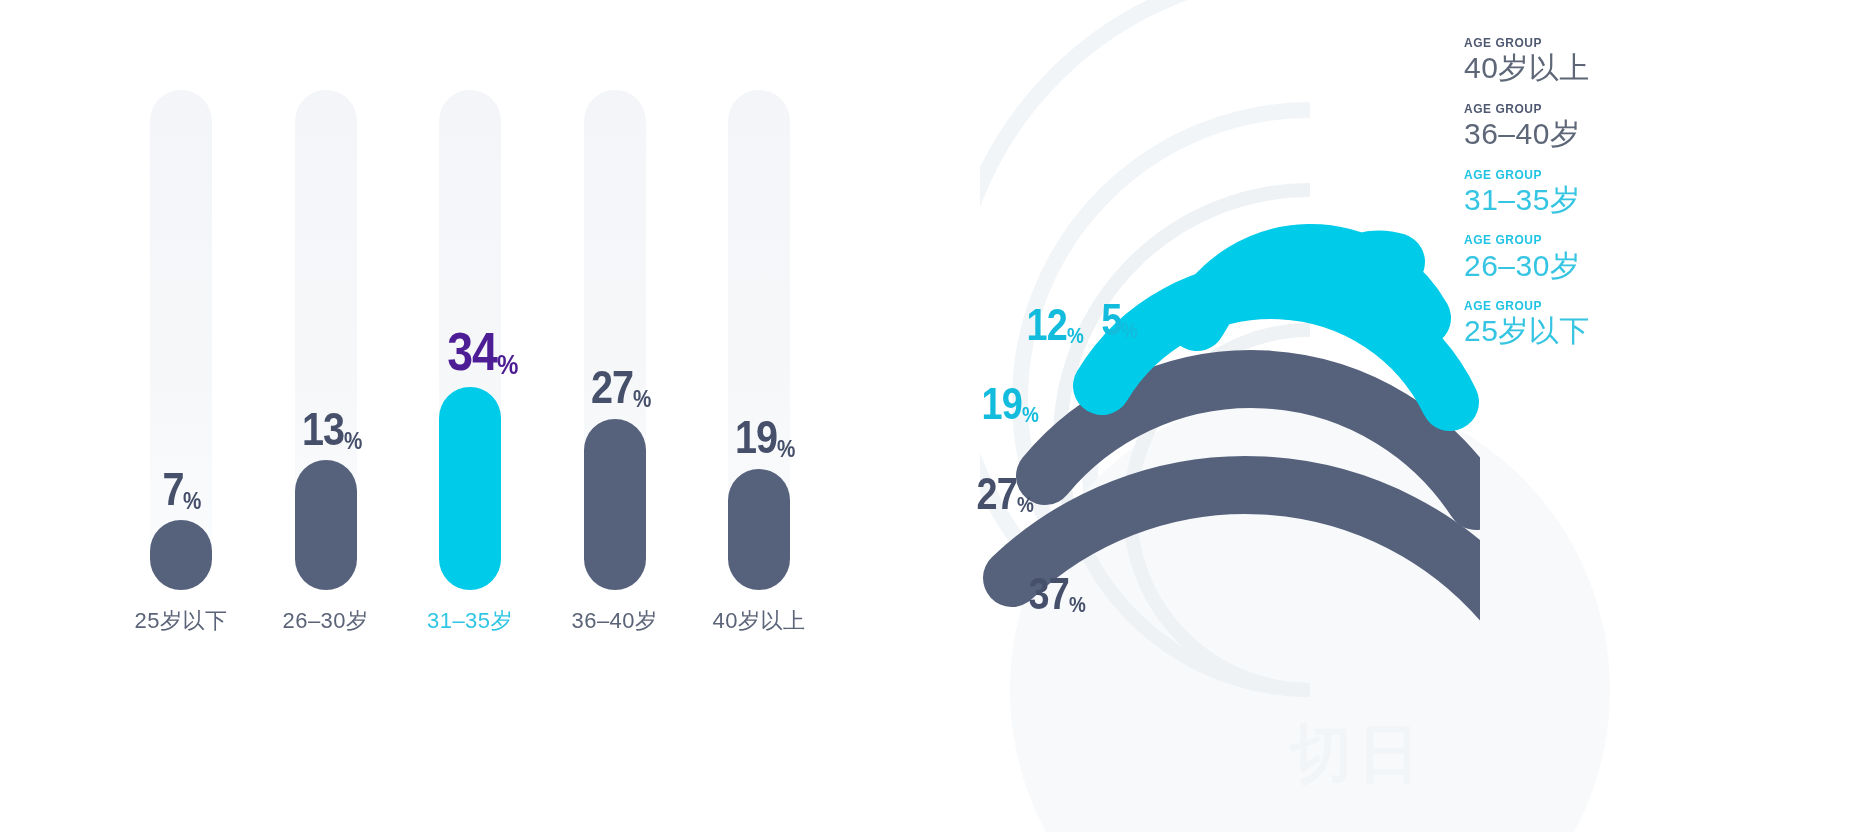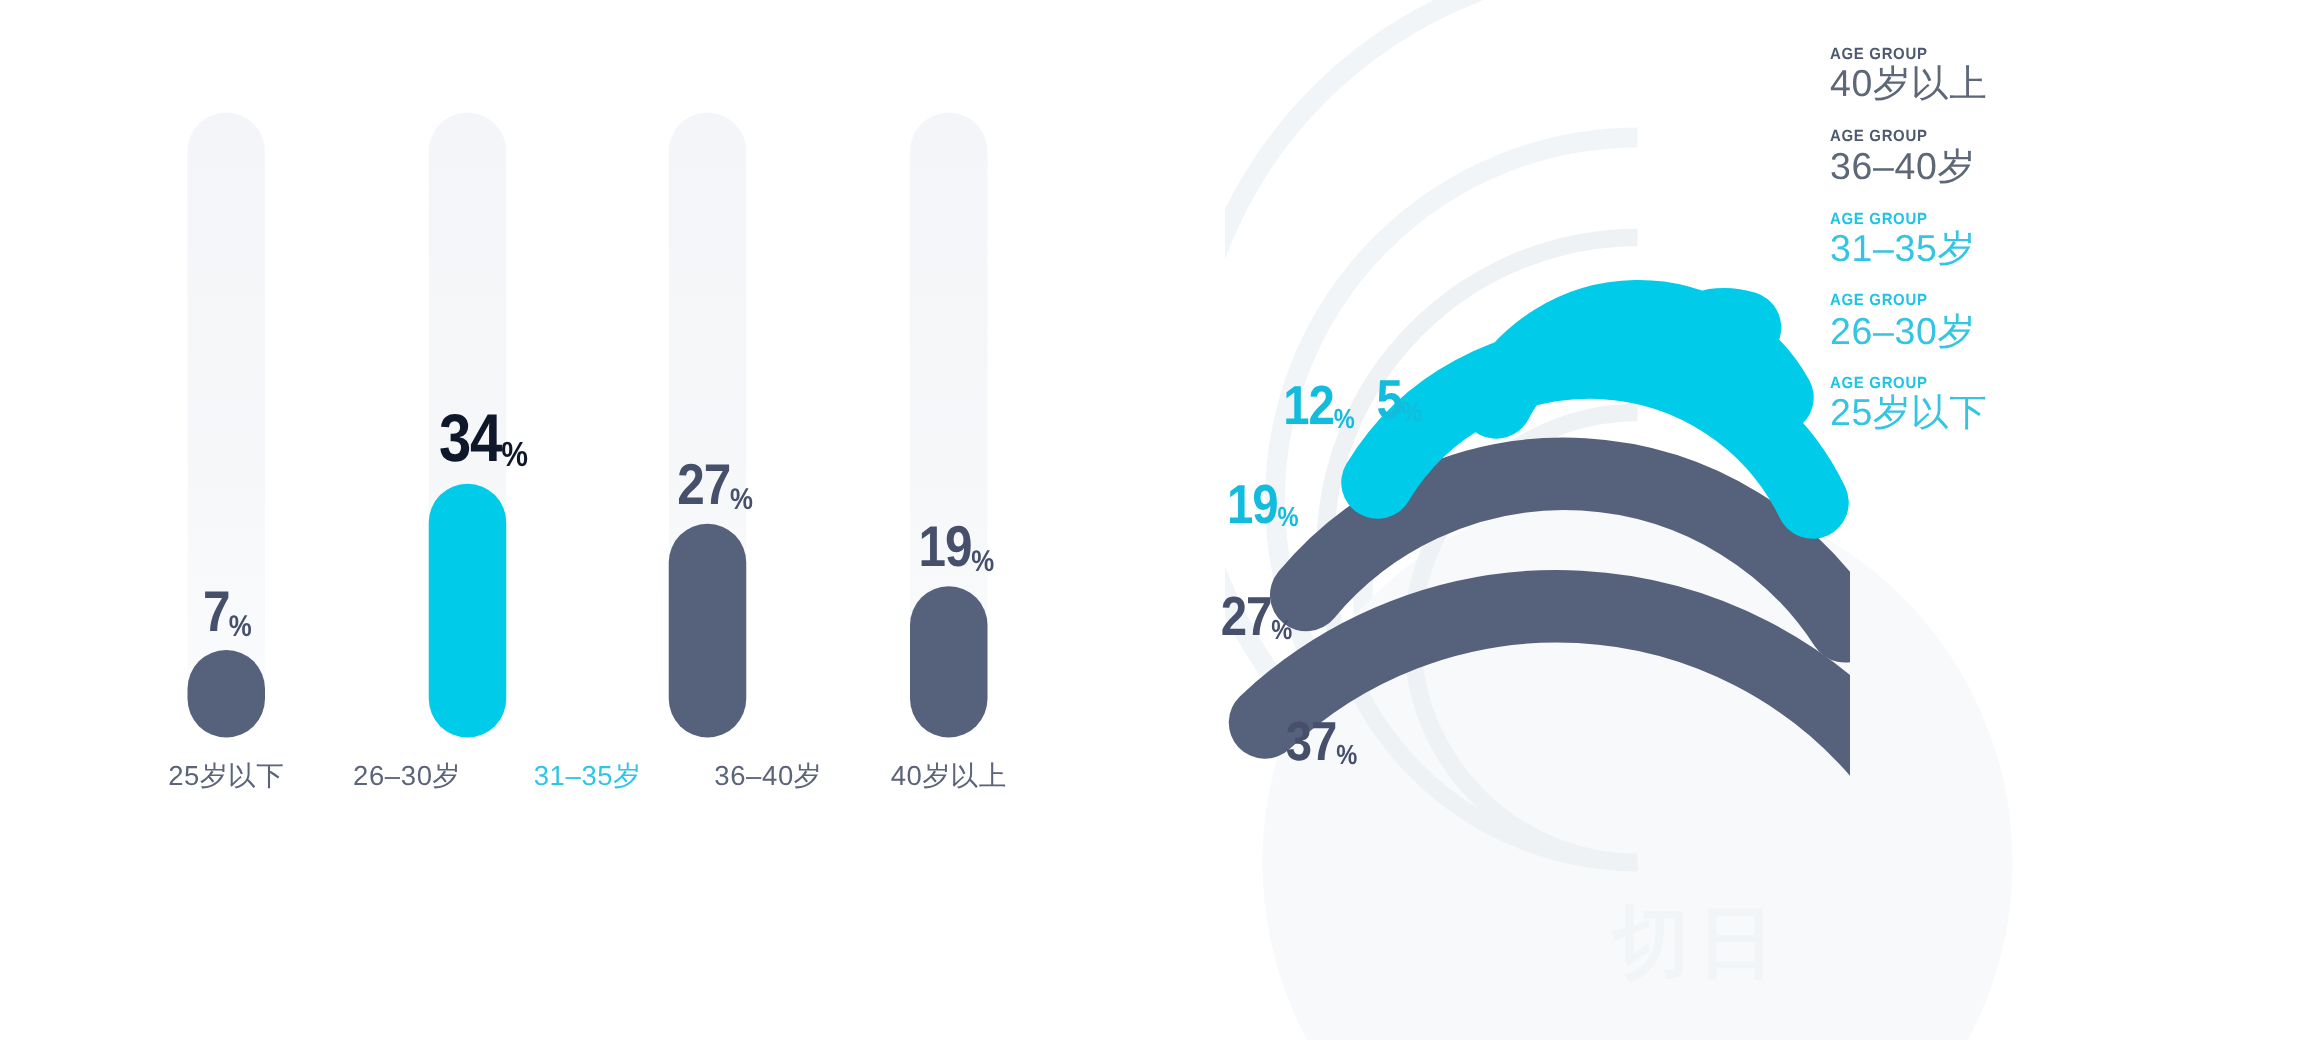--- a/index.html
+++ b/index.html
@@ -38,21 +38,21 @@
   }
   .fill.accent{background:#00cbe8;}
   .valwrap{
     position:absolute; left:0; width:62px; text-align:center;
     color:#46506b;
     line-height:1;
     white-space:nowrap;
     font-weight:700;
     letter-spacing:-1px;
   }
-  .valwrap.accent{color:#0f172a;}
+  .valwrap.accent{color:#4c1d95;}
   .valnum{
     font-size:46px; font-weight:700; font-stretch:condensed;
     display:inline-block; transform:scaleX(0.86); transform-origin:right bottom;
   }
   .valpct{
     font-size:24px; font-weight:700; display:inline-block;
     transform:translateY(4px) scaleX(0.86); transform-origin:left bottom;
   }
   .valwrap.big .valnum{font-size:54px;}
   .valwrap.big .valpct{font-size:28px;}
@@ -131,20 +131,27 @@
     <div class="bars">
 
       <div class="barcol">
         <div class="track"></div>
         <div class="fill" style="height:70px;"></div>
         <div class="valwrap" style="bottom:78px;">
           <span class="valnum">7</span><span class="valpct">%</span>
         </div>
       </div>
 
+      <div class="barcol">
+        <div class="track"></div>
+        <div class="fill" style="height:130px;"></div>
+        <div class="valwrap" style="bottom:138px;">
+          <span class="valnum">13</span><span class="valpct">%</span>
+        </div>
+      </div>
 
       <div class="barcol">
         <div class="track"></div>
         <div class="fill accent" style="height:203px;"></div>
         <div class="valwrap accent big" style="bottom:212px;">
           <span class="valnum">34</span><span class="valpct">%</span>
         </div>
       </div>
 
       <div class="barcol">

